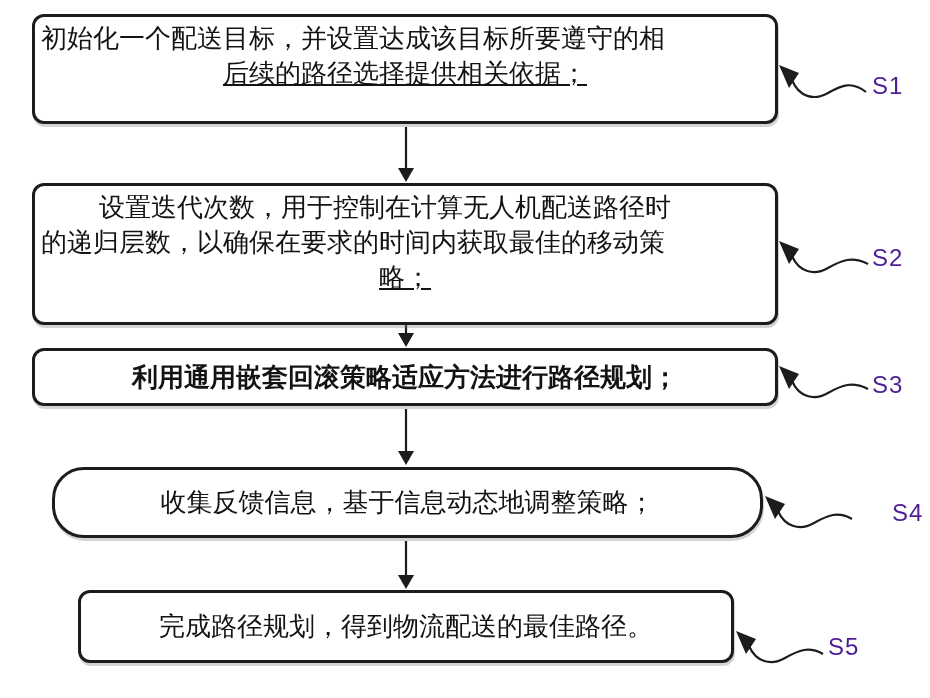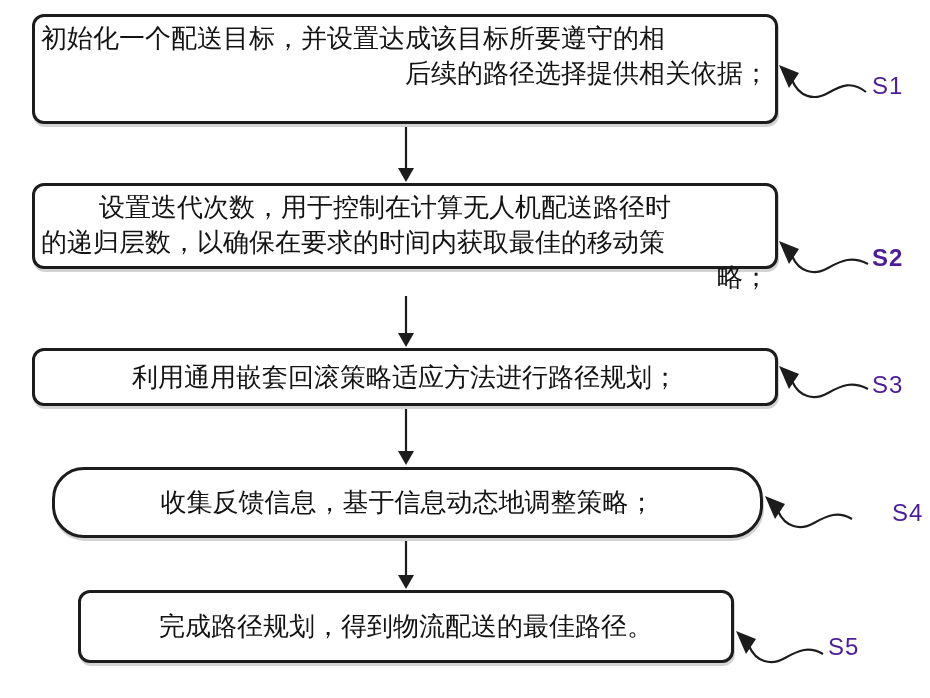--- a/index.html
+++ b/index.html
@@ -21,21 +21,21 @@
   }
   .multi{padding:4px 6px 0 6px;}
   .line{
     font-size:26px;
     line-height:35px;
     letter-spacing:0px;
     white-space:nowrap;
     color:#131313;
   }
   .align-left{text-align:left;}
-  .align-center{text-align:right;}
+  .align-center{text-align:center;text-decoration:underline;}
   .indent{padding-left:58px;}
   .single{
     display:flex;align-items:center;justify-content:center;
   }
   .single .line{text-align:center;}
   .step-label{
     position:absolute;
     font-size:24px;
     letter-spacing:1px;
     color:#4c1d95;
@@ -92,37 +92,37 @@
         <path d="M 749 646 C 756 662 771 666 785 658 C 799 650 809 646 823 654"></path>
       </g>
     </g>
   </svg>
 
   <div class="flow-box multi" style="left:32px;top:14px;width:746px;height:110px;">
     <div class="line align-left">初始化一个配送目标，并设置达成该目标所要遵守的相</div>
     <div class="line align-center">后续的路径选择提供相关依据；</div>
   </div>
 
-  <div class="flow-box multi" style="left:32px;top:183px;width:746px;height:86px;">
+  <div class="flow-box multi" style="left:32px;top:183px;width:746px;height:142px;">
     <div class="line align-left indent">设置迭代次数，用于控制在计算无人机配送路径时</div>
     <div class="line align-left">的递归层数，以确保在要求的时间内获取最佳的移动策</div>
     <div class="line align-center">略；</div>
   </div>
 
-  <div class="flow-box single" style="left:32px;top:348px;width:746px;height:58px;">
+  <div class="flow-box single" style="left:32px;top:348px;width:746px;height:58px;font-weight:bold;">
     <div class="line">利用通用嵌套回滚策略适应方法进行路径规划；</div>
   </div>
 
   <div class="flow-box single" style="left:52px;top:467px;width:711px;height:71px;border-radius:32px;">
     <div class="line">收集反馈信息，基于信息动态地调整策略；</div>
   </div>
 
   <div class="flow-box single" style="left:78px;top:590px;width:656px;height:73px;">
     <div class="line">完成路径规划，得到物流配送的最佳路径。</div>
   </div>
 
   <div class="step-label" style="left:872px;top:72px;">S1</div>
-  <div class="step-label" style="left:872px;top:244px;font-weight:bold;">S2</div>
+  <div class="step-label" style="left:872px;top:244px;">S2</div>
   <div class="step-label" style="left:872px;top:371px;">S3</div>
   <div class="step-label" style="left:856px;top:499px;margin-left:36px;">S4</div>
   <div class="step-label" style="left:828px;top:633px;">S5</div>
 
 </div>
 
 </body></html>

